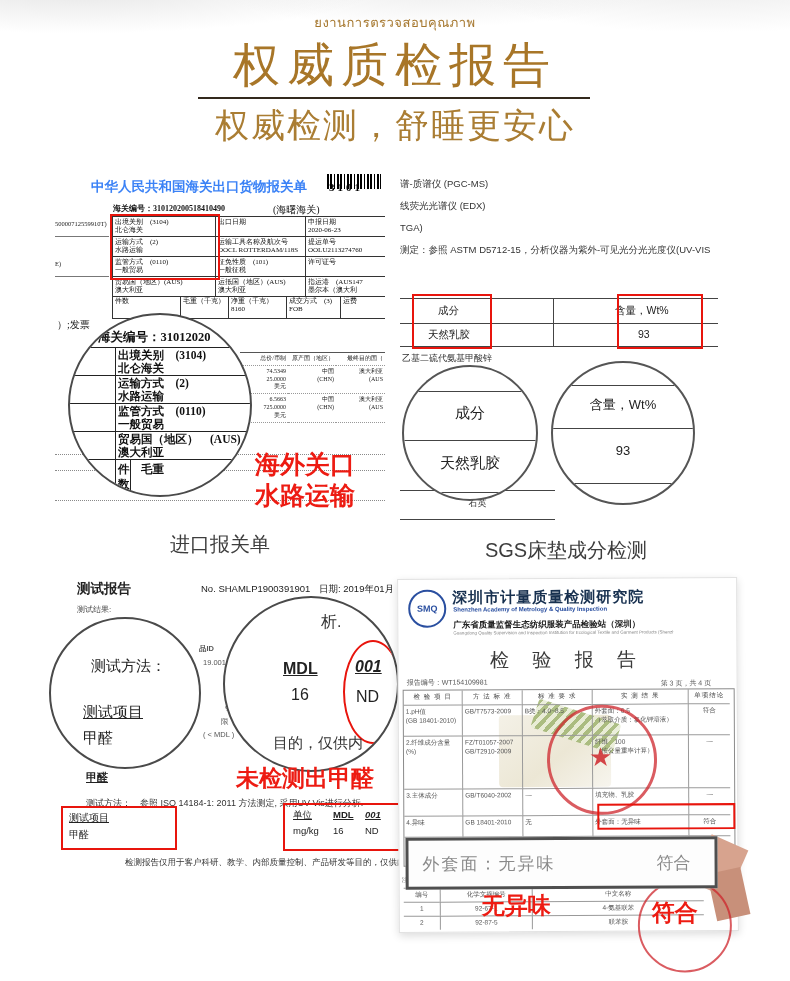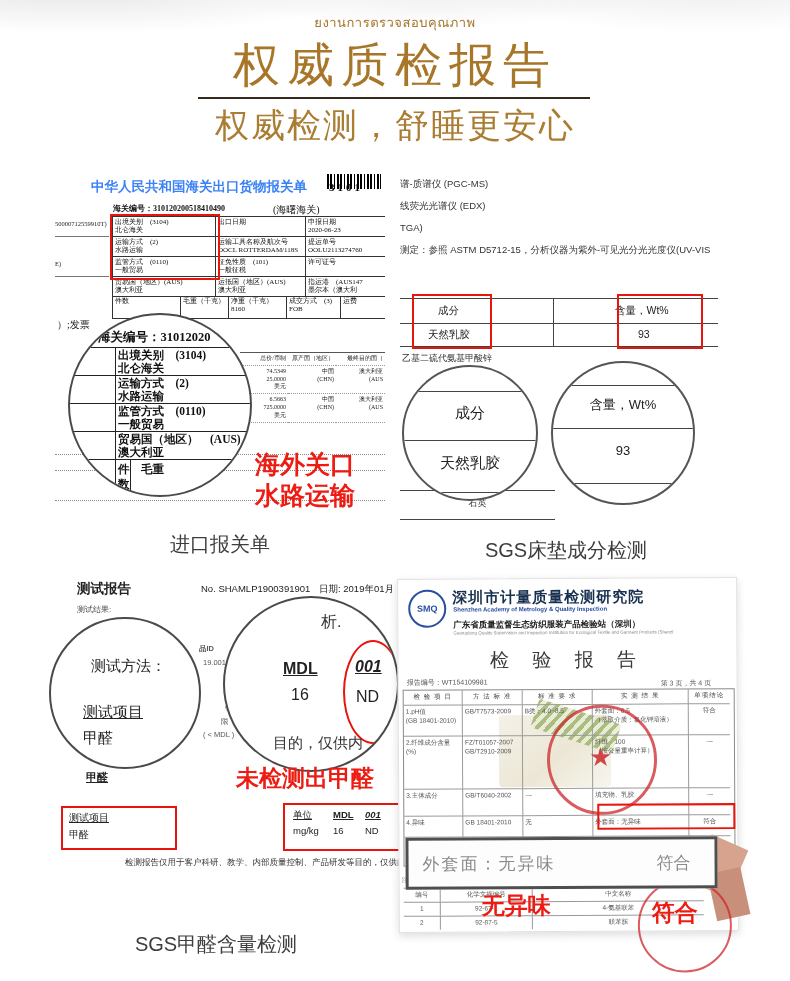--- a/index.html
+++ b/index.html
@@ -278,38 +278,38 @@
       <div class="abs" style="left:66px;top:88px;font-size:16px;color:#222;">16</div>
       <div class="cc-oval" style="left:118px;top:42px;width:56px;height:100px;"></div>
       <div class="abs" style="left:130px;top:60px;font-size:16px;font-weight:bold;font-style:italic;text-decoration:underline;color:#222;">001</div>
       <div class="abs" style="left:131px;top:90px;font-size:16px;color:#222;">ND</div>
       <div class="abs" style="left:48px;top:136px;font-size:15px;color:#333;">目的，仅供内</div>
     </div>
 
     <div class="red-big" style="left:183px;top:186px;font-size:23px;">未检测出甲醛</div>
 
     <div class="abs cc-section">甲醛</div>
+    <div class="abs cc-method">测试方法：　参照 ISO 14184-1: 2011 方法测定, 采用UV-Vis进行分析.</div>
 
     <div class="red-box cc-bl">
       <div class="abs" style="left:6px;top:3px;font-size:10px;text-decoration:underline;color:#222;">测试项目</div>
       <div class="abs" style="left:6px;top:20px;font-size:10px;color:#222;">甲醛</div>
     </div>
     <div class="red-box cc-br">
       <div class="cc-brgrid">
         <div style="text-decoration:underline;">单位</div>
         <div style="text-decoration:underline;font-weight:bold;">MDL</div>
         <div style="text-decoration:underline;font-style:italic;font-weight:bold;">001</div>
         <div>mg/kg</div>
         <div>16</div>
         <div>ND</div>
       </div>
     </div>
     <div class="abs cc-footer">检测报告仅用于客户科研、教学、内部质量控制、产品研发等目的，仅供内部</div>
   </div>
-  <div class="caption" style="left:42px;top:931px;width:348px;">SGS甲醛含量检测</div>
 
   <div class="doc docD">
     <div class="abs cd-logo">SMQ</div>
     <div class="abs cd-org">深圳市计量质量检测研究院</div>
     <div class="abs cd-orgen">Shenzhen Academy of Metrology &amp; Quality Inspection</div>
     <div class="abs cd-station">广东省质量监督生态纺织服装产品检验站（深圳）</div>
     <div class="abs cd-stationen">Guangdong Quality Supervision and Inspection Institution for Ecological Textile and Garment Products (Shenzhen)</div>
     <div class="abs cd-title">检 验 报 告</div>
     <div class="abs cd-repno">报告编号：WT154109981</div>
     <div class="abs cd-page">第 3 页，共 4 页</div>

